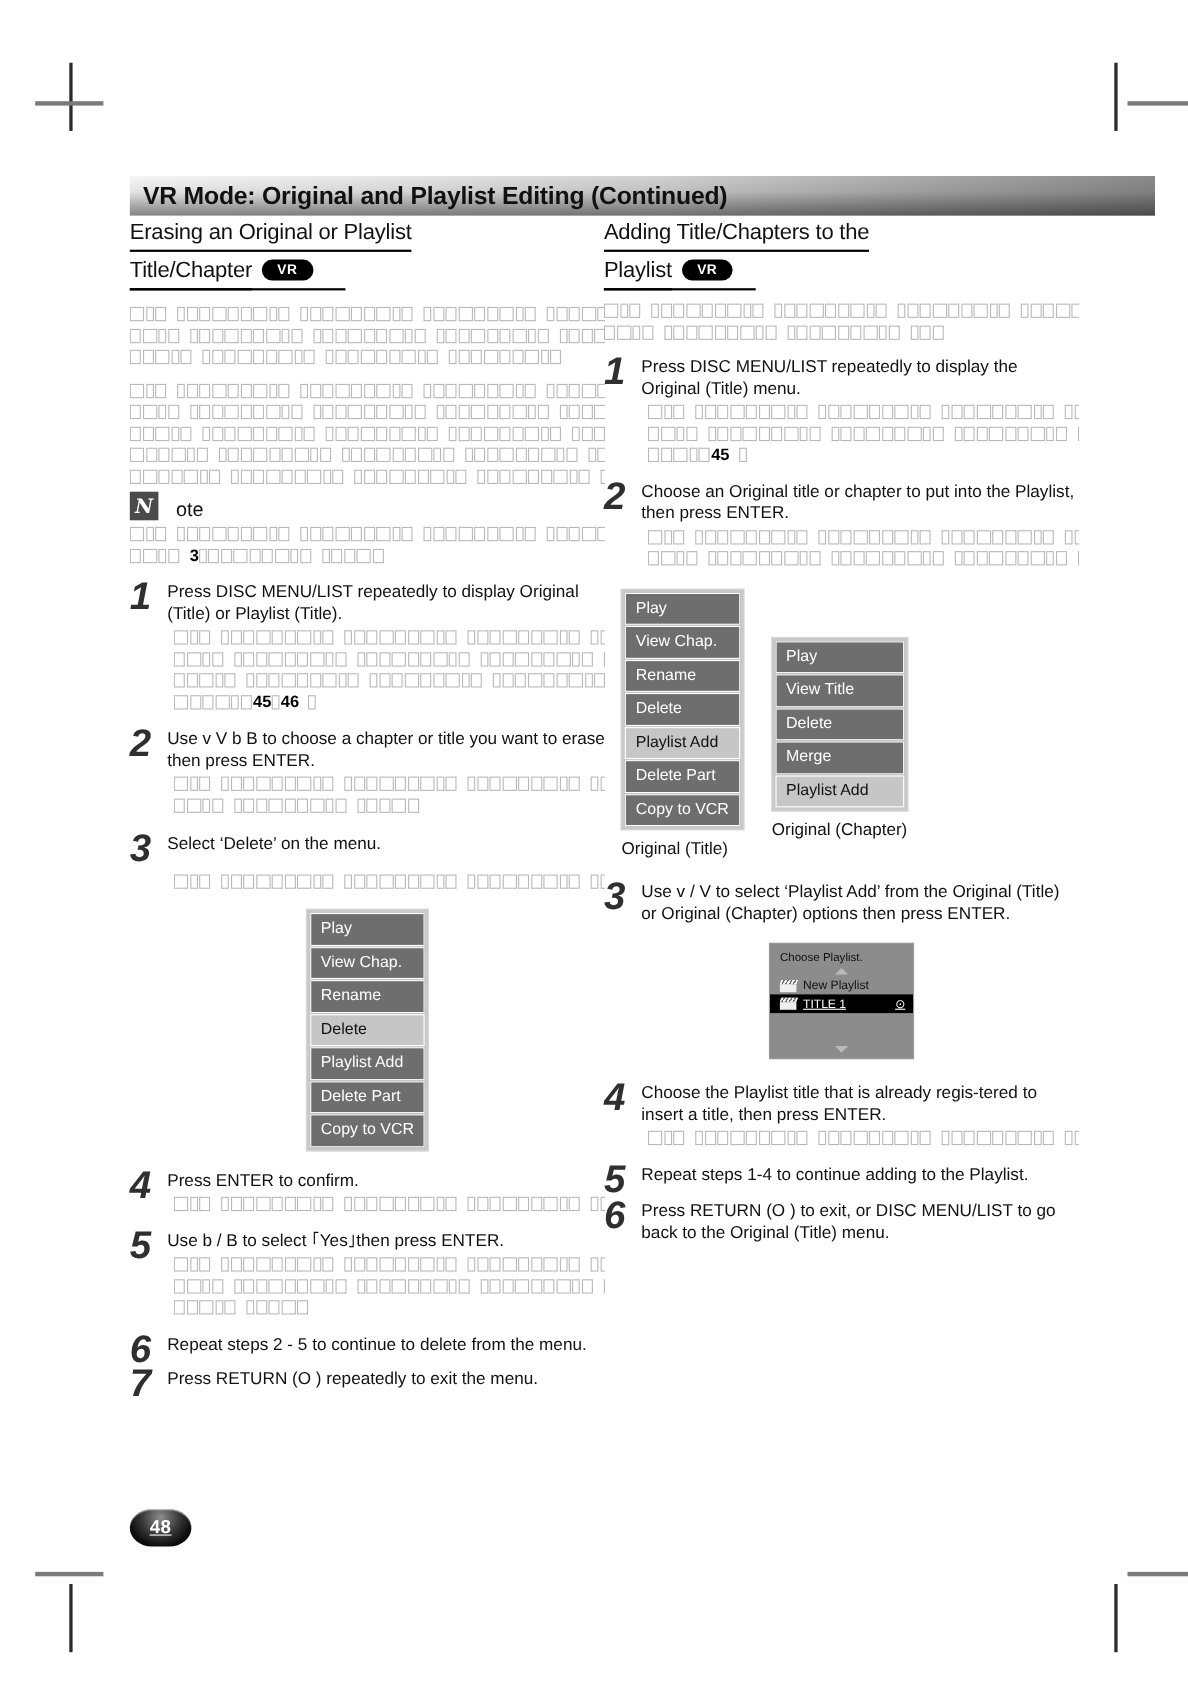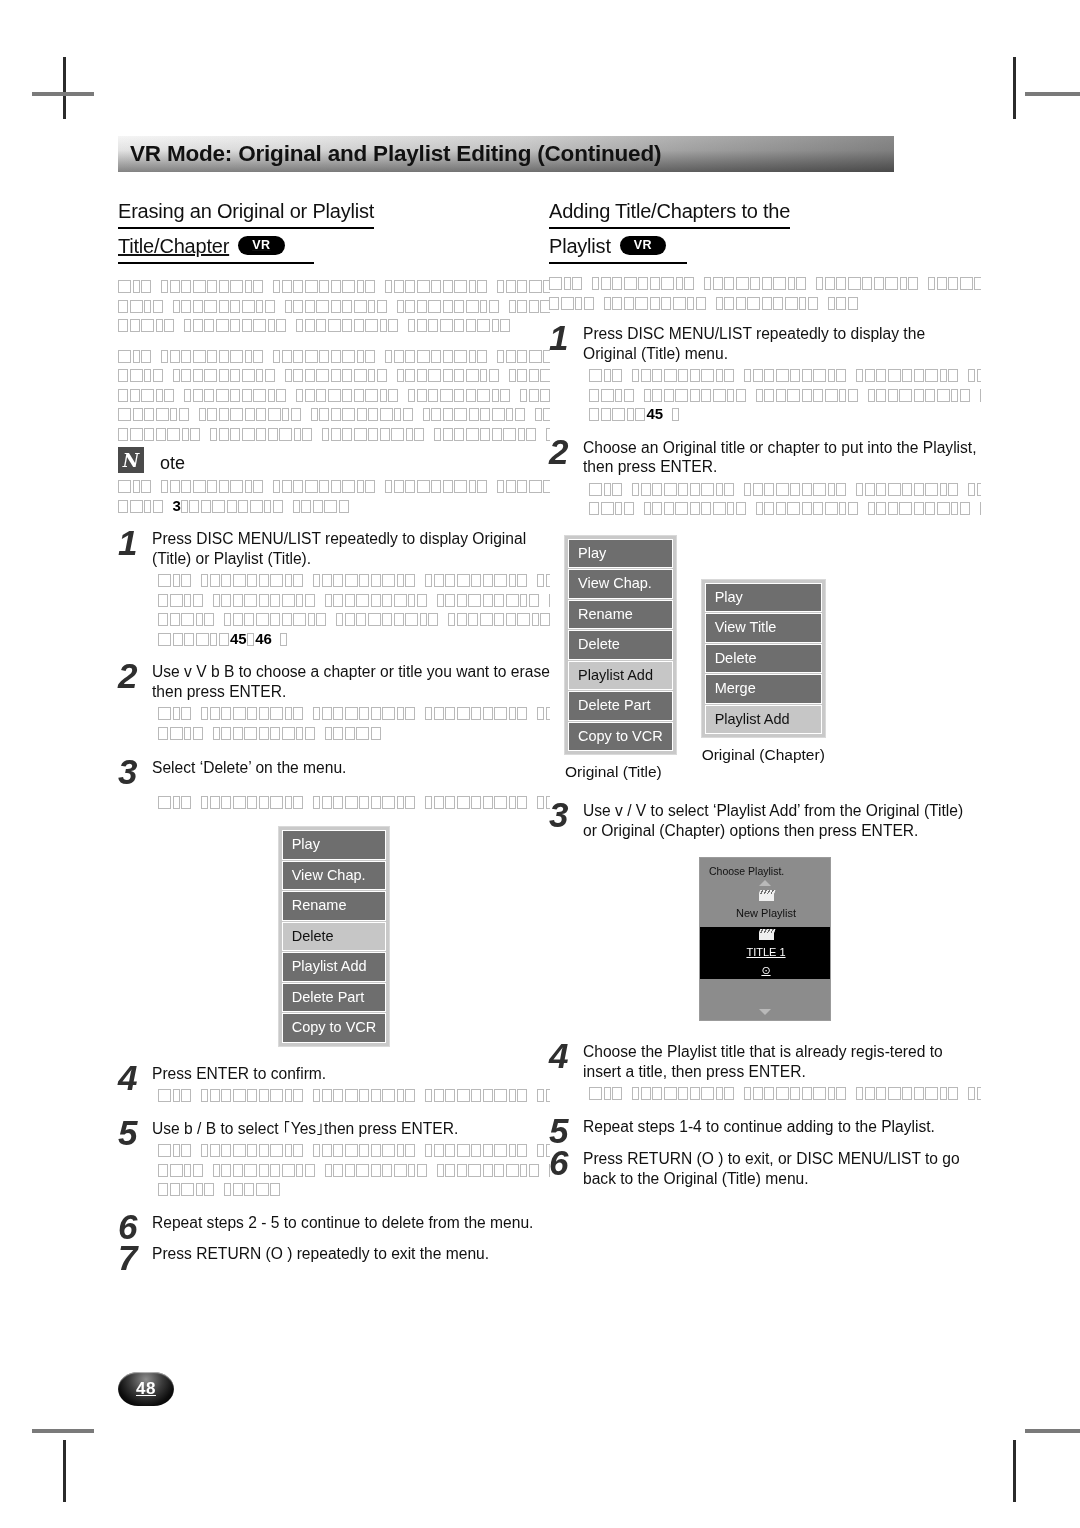--- a/index.html
+++ b/index.html
@@ -10,21 +10,21 @@
   }
   .page{position:absolute;inset:0;}
 
   
   .mark{position:absolute;background:#6b6b6b;}
   .mark.v{width:3px;height:62px;background:#2b2b2b;}
   .mark.h{width:62px;height:4px;background:#7a7a7a;}
 
   
   .titlebar{
-    position:absolute;left:118px;top:136px;width:776px;height:36px;
+    position:absolute;left:118px;top:160px;width:932px;height:36px;
     background:linear-gradient(to bottom,#e9e9e9 0%,#f7f7f7 12%,#d8d8d8 45%,#9a9a9a 72%,#707070 88%,#8a8a8a 100%);
     background-image:
       linear-gradient(to right,#ffffff 0%,#f2f2f2 22%,#d9d9d9 52%,#b5b5b5 74%,#8f8f8f 100%),
       linear-gradient(to bottom,#f5f5f5 0%,#e2e2e2 40%,#a9a9a9 75%,#838383 100%);
     background-blend-mode:multiply;
     display:flex;align-items:center;
   }
   .titlebar .txt{
     font-size:22.5px;font-weight:bold;color:#111;letter-spacing:-0.2px;
     padding-left:12px;white-space:nowrap;
@@ -104,21 +104,21 @@
     box-shadow:0 0 0 1px #9b9b9b;
   }
   .dlg .ttl{font-size:10.5px;color:#111;padding:0 0 2px 9px;}
   .dlg .arrow{
     width:0;height:0;margin:1px auto 2px auto;
     border-left:6px solid transparent;border-right:6px solid transparent;
     border-bottom:6px solid #b9b9b9;
   }
   .dlg .row{
     display:flex;align-items:center;gap:6px;padding:2px 7px 2px 9px;
-    font-size:11px;color:#111;flex-direction:column;
+    font-size:11px;color:#111;
   }
   .dlg .row.sel{background:#000;color:#fff;text-decoration:underline;}
   .dlg .row .label{flex:1;}
   .dlg .row .dot{font-size:11px;}
   .dlg .tail{height:26px;}
   .dlg .arrow.down{
     border-bottom:none;border-top:6px solid #b9b9b9;margin:4px auto 5px auto;
   }
   .clap{width:15px;height:11px;position:relative;display:inline-block;flex:0 0 auto;}
   .clap .bd{position:absolute;left:0;bottom:0;width:15px;height:7px;background:#efefef;}
@@ -153,21 +153,21 @@
 
   <div class="titlebar">
     <div class="txt">VR Mode: Original and Playlist Editing (Continued)</div>
   </div>
 
   <div class="col col-left">
 
     <div class="sec-h">
       <span class="ul">Erasing an Original or Playlist</span>
     </div>
-    <div class="sec-h sec-h-row" style="margin-top:2px;text-decoration:underline;">
+    <div class="sec-h sec-h-row" style="margin-top:2px;">
       <span class="ul">Title/Chapter</span>
       <span class="vr-badge">VR</span>
     </div>
     <div style="border-bottom:2.5px solid #000;width:196px;margin-top:-2px;"></div>
 
     <div class="tofu" style="margin-top:12px;">
         <span class="ln"><i class="w"></i><i class="n"></i><i class=""></i><i class="sp"></i><i class="n"></i><i class=""></i><i class=""></i><i class="w"></i><i class=""></i><i class=""></i><i class="w"></i><i class="n"></i><i class=""></i><i class="sp"></i><i class="n"></i><i class=""></i><i class=""></i><i class="w"></i><i class=""></i><i class=""></i><i class="w"></i><i class="n"></i><i class=""></i><i class="sp"></i><i class="n"></i><i class=""></i><i class=""></i><i class="w"></i><i class=""></i><i class=""></i><i class="w"></i><i class="n"></i><i class=""></i><i class="sp"></i><i class="n"></i><i class=""></i><i class=""></i><i class="w"></i><i class=""></i></span>
         <span class="ln"><i class=""></i><i class="w"></i><i class="n"></i><i class=""></i><i class="sp"></i><i class="n"></i><i class=""></i><i class=""></i><i class="w"></i><i class=""></i><i class=""></i><i class="w"></i><i class="n"></i><i class=""></i><i class="sp"></i><i class="n"></i><i class=""></i><i class=""></i><i class="w"></i><i class=""></i><i class=""></i><i class="w"></i><i class="n"></i><i class=""></i><i class="sp"></i><i class="n"></i><i class=""></i><i class=""></i><i class="w"></i><i class=""></i><i class=""></i><i class="w"></i><i class="n"></i><i class=""></i><i class="sp"></i><i class="n"></i><i class=""></i><i class=""></i><i class="w"></i></span>
         <span class="ln"><i class=""></i><i class=""></i><i class="w"></i><i class="n"></i><i class=""></i><i class="sp"></i><i class="n"></i><i class=""></i><i class=""></i><i class="w"></i><i class=""></i><i class=""></i><i class="w"></i><i class="n"></i><i class=""></i><i class="sp"></i><i class="n"></i><i class=""></i><i class=""></i><i class="w"></i><i class=""></i><i class=""></i><i class="w"></i><i class="n"></i><i class=""></i><i class="sp"></i><i class="n"></i><i class=""></i><i class=""></i><i class="w"></i><i class=""></i><i class=""></i><i class="w"></i><i class="n"></i><i class=""></i><i class="sp"></i></span>
       </div>

